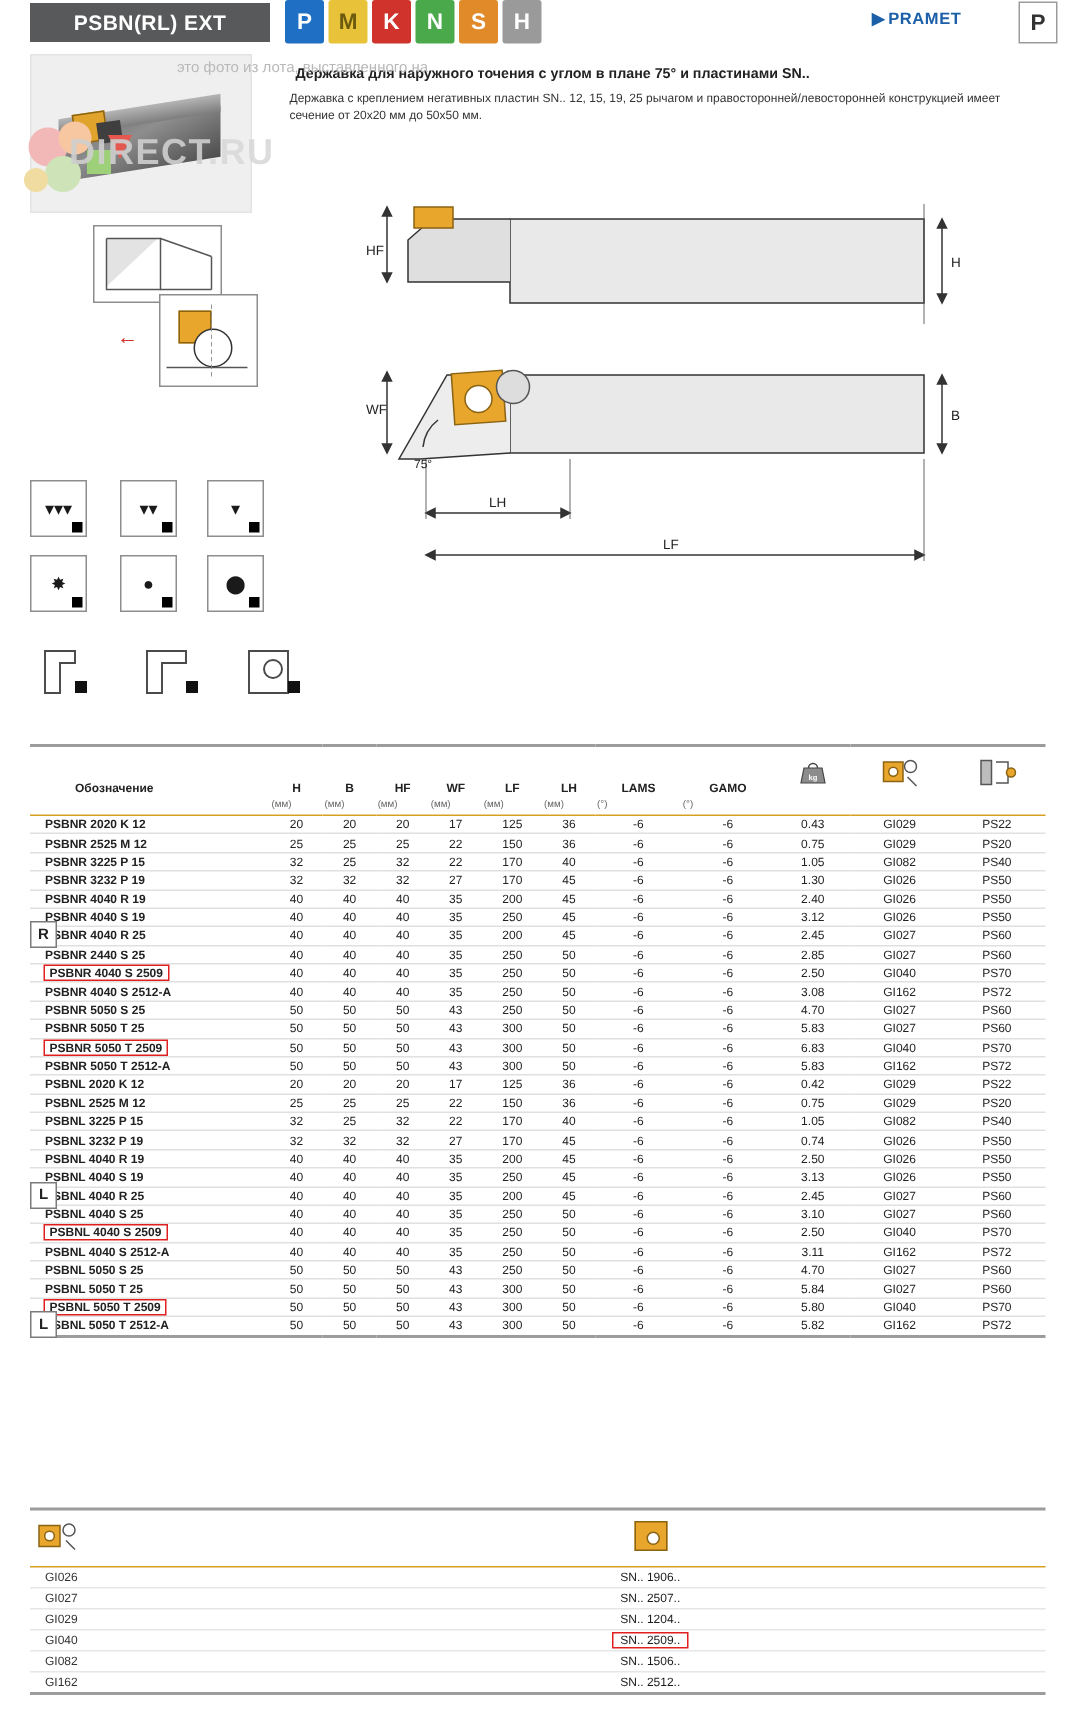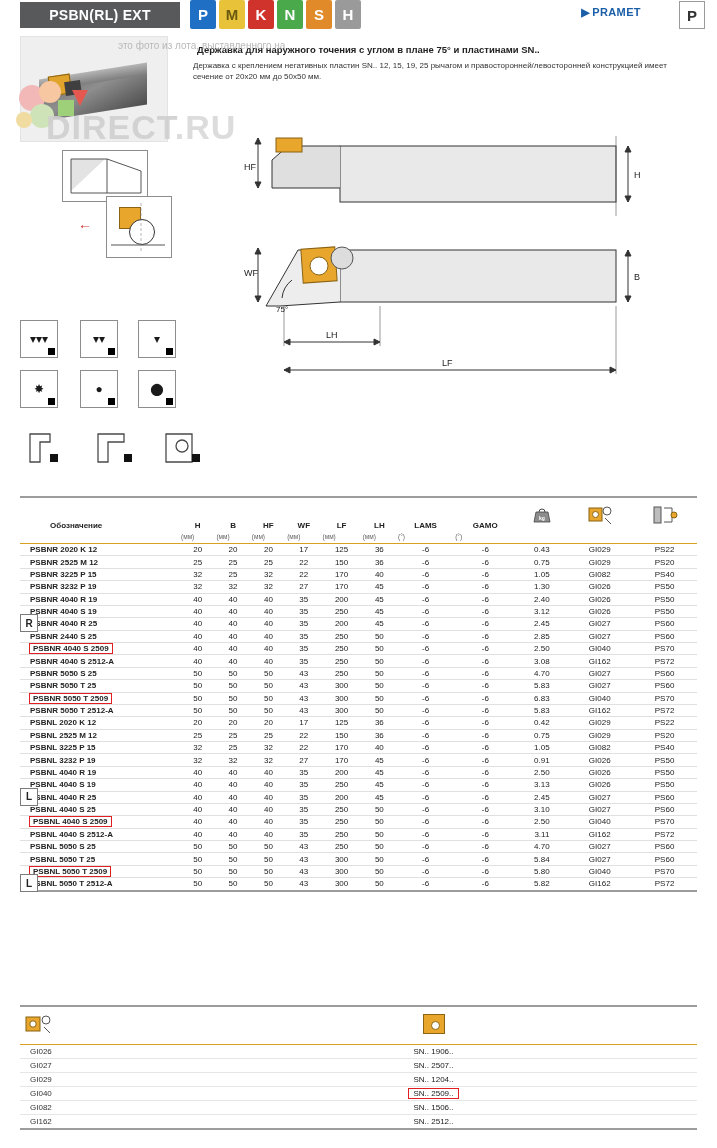--- a/index.html
+++ b/index.html
@@ -57,22 +57,22 @@
     position:absolute; left:8px; top:36px;
     width:470px; height:110px;
     pointer-events:none; z-index:5;
   }
   .wm-text {
     position:absolute; left:110px; top:4px;
     font-size:10px; color:#b9b9b9;
   }
   .wm-big {
     position:absolute; left:38px; top:52px;
-    font-size:34px; font-weight:bold; color:#cfcfcf;
-    letter-spacing:1px; opacity:0.9;margin-top:20px;
+    font-size:24px; font-weight:bold; color:#cfcfcf;
+    letter-spacing:1px; opacity:0.9;
   }
   .wm-big .ru { color:#d9d9d9; }
   .wm-flower { position:absolute; left:4px; top:40px; }
 
   
   .desc { position:absolute; left:193px; top:40px; width:500px; }
   .desc h2 { margin:4px; font-size:9.5px; font-weight:bold; color:#222; line-height:12px;}
   .desc p { margin:4px 0 0 0; font-size:8px; color:#333; line-height:11px; }
 
   
@@ -645,21 +645,21 @@
           <tr class="rowline">
             <td class="desig"><span>PSBNL 3232 P 19</span></td>
             <td>32</td>
             <td>32</td>
             <td>32</td>
             <td>27</td>
             <td>170</td>
             <td>45</td>
             <td>-6</td>
             <td>-6</td>
-            <td>0.91</td>
+            <td>0.74</td>
             <td>GI026</td>
             <td>PS50</td>
           </tr>
           <tr class="rowline">
             <td class="desig"><span>PSBNL 4040 R 19</span></td>
             <td>40</td>
             <td>40</td>
             <td>40</td>
             <td>35</td>
             <td>200</td>

